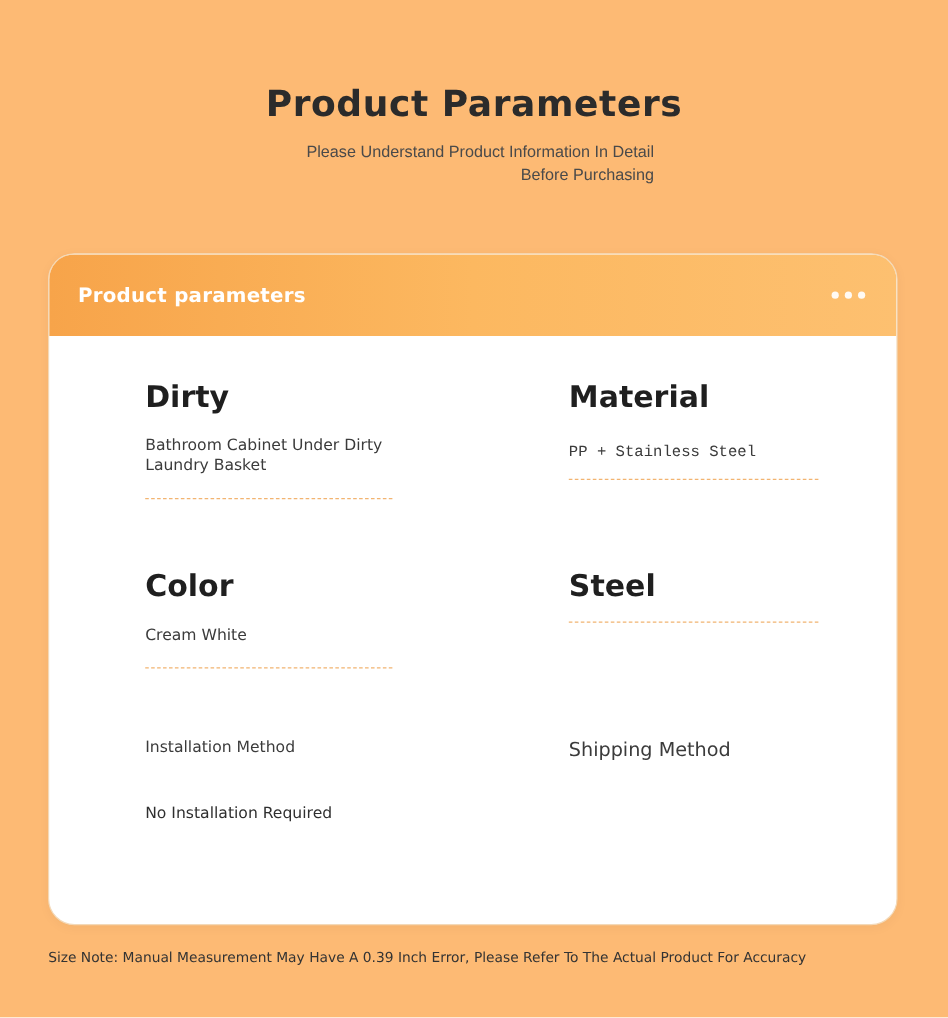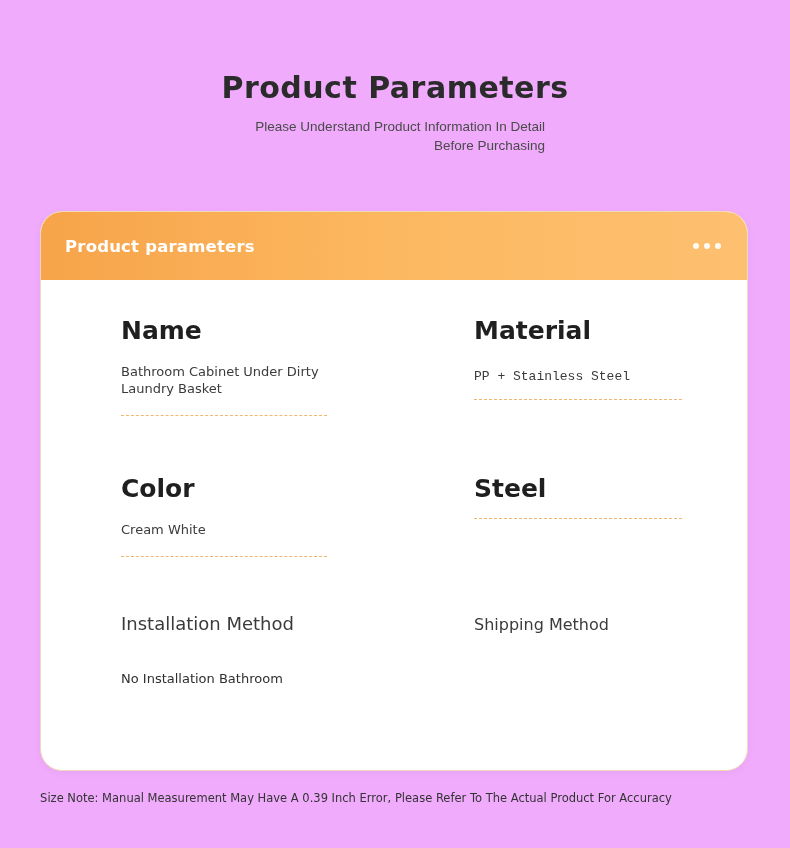--- a/index.html
+++ b/index.html
@@ -8,21 +8,21 @@
     height: 848px;
     background: #ffffff;
     font-family: "Liberation Sans", sans-serif;
     color: #333;
     overflow: hidden;
   }
   .page {
     position: relative;
     width: 790px;
     height: 848px;
-    background: #f0abfc;
+    background: #fdba74;
   }
 
   
   .header {
     position: absolute;
     top: 0;
     left: 0;
     width: 790px;
     height: 190px;
     display: flex;
@@ -123,21 +123,21 @@
   .divider {
     margin-top: 18px;
     width: 206px;
     border-top: 1px dashed #f0a859;
     height: 0;
     opacity: 0.85;
   }
   .row-gap-1 { height: 58px; }
 
   .spec-label-small {
-    font-size: 18px;
+    font-size: 13px;
     color: #3b3b3b;
     font-family: "DejaVu Sans", sans-serif;
     line-height: 17px;
   }
   .spec-label-small.bigger {
     font-size: 16px;
     line-height: 20px;
   }
   .spec-value-small {
     margin-top: 38px;
@@ -184,21 +184,21 @@
         <span></span>
           <span></span>
           <span></span>
       </div>
     </div>
 
     <div class="card-body">
       <div class="grid">
 
         <div class="col-left spec-block">
-          <div class="spec-title">Name</div>
+          <div class="spec-title">Dirty</div>
           <div class="spec-value">Bathroom Cabinet Under Dirty Laundry Basket</div>
           <div class="divider"></div>
         </div>
 
         <div class="col-right spec-block">
           <div class="spec-title">Material</div>
           <div class="spec-value">PP + Stainless Steel</div>
           <div class="divider"></div>
         </div>
 
@@ -214,21 +214,21 @@
         <div class="col-right spec-block">
           <div class="spec-title">Steel</div>
           <div class="divider"></div>
         </div>
 
         <div class="row-gap-1"></div>
         <div class="row-gap-1"></div>
 
         <div class="col-left spec-block">
           <div class="spec-label-small">Installation Method</div>
-          <div class="spec-value-small">No Installation Bathroom</div>
+          <div class="spec-value-small">No Installation Required</div>
         </div>
 
         <div class="col-right spec-block">
           <div class="spec-label-small bigger">Shipping Method</div>
         </div>
 
       </div>
     </div>
   </div>
 

